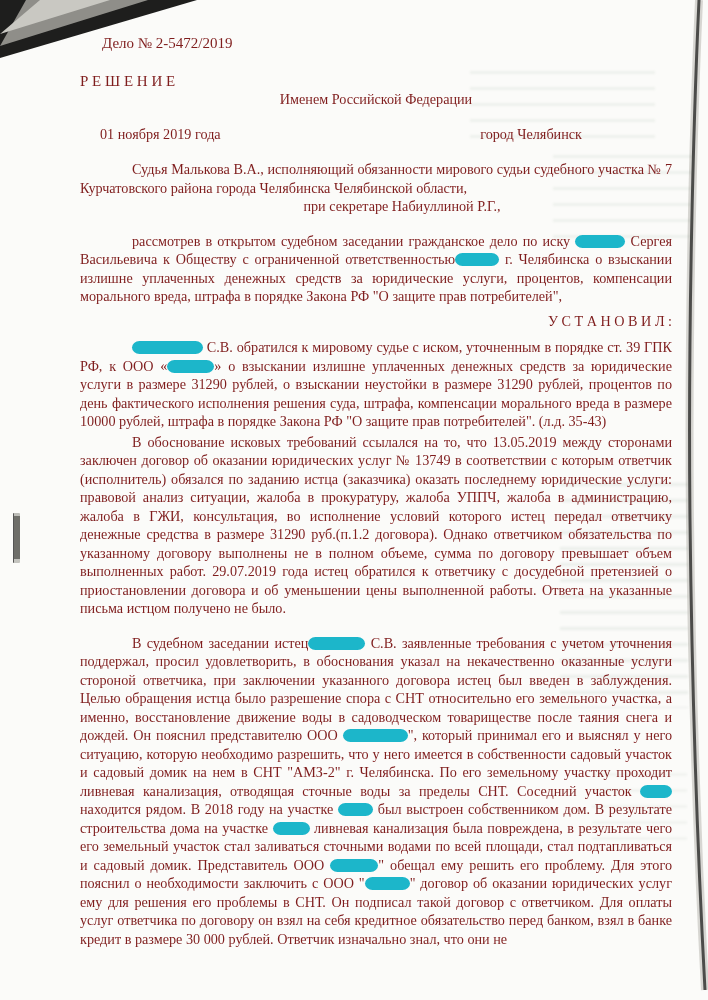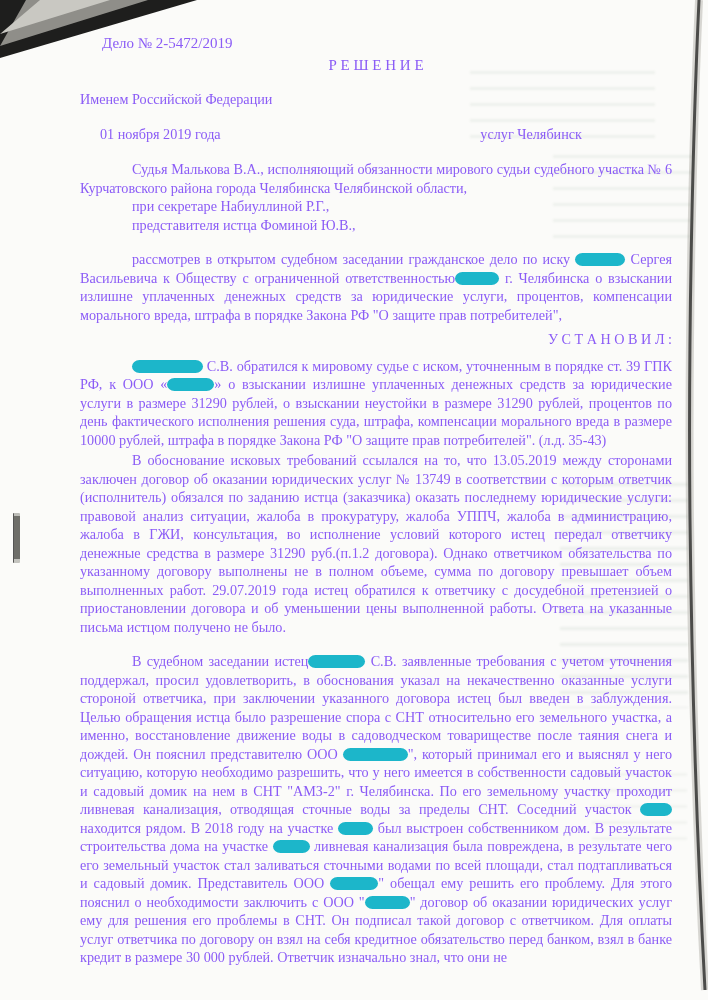--- a/index.html
+++ b/index.html
@@ -41,30 +41,30 @@
   .smudge.s1{left:470px;top:58px;width:185px;height:88px;}
   .smudge.s2{left:553px;top:142px;width:140px;height:100px;}
   .smudge.s3{left:560px;top:470px;width:128px;height:238px;opacity:.13;}
   .smudge.s4{left:592px;top:760px;width:95px;height:80px;opacity:.08;}
   
   .content{
     position:absolute;left:80px;top:34px;width:592px;
     color:#3c3c3c;font-size:14.2px;line-height:18.5px;
   }
   .case-number{padding-left:22px;font-size:15px;}
-  .title{text-align:center;margin-top:3px;font-size:15px;}
-  .subtitle{margin-top:16px;}
+  .title{margin-top:19px;font-size:15px;}
+  .subtitle{text-align:center;}
   .date-row{
     display:flex;justify-content:space-between;
     padding-left:20px;padding-right:90px;margin-top:16px;align-items:flex-end;
   }
   .docbody{margin-top:17px;text-align:justify;}
   .blk{margin:0;}
   .blk.para.indent{text-indent:52px;}
-  .blk.line{padding-left:52px;text-align:left;}
+  .blk.line{padding-left:52px;text-align:center;}
   .blk.heading{text-align:right;text-indent:0;}
   .redact{
     display:inline-block;height:13px;border-radius:8px/7px;
     background:var(--redact,#1cb6ca);
     vertical-align:-2px;
   }
   .redact.wavy{height:15px;border-radius:10px;transform:rotate(-1.6deg);vertical-align:-4px;}
 </style>
 </head>
 <body>
@@ -77,32 +77,31 @@
   <svg class="edge-svg" width="708" height="1000" aria-hidden="true">
     <path d="M699,0 C693,130 688,330 690,520 C692,700 698,860 705,990" stroke="#bfbeb8" stroke-width="8" fill="none" opacity="0.6"></path>
     <path d="M699,0 C693,130 688,330 690,520 C692,700 698,860 705,990" stroke="#343432" stroke-width="3" fill="none" opacity="0.85"></path>
   </svg>
   <div class="staple"></div>
   <div class="smudge s1"></div>
   <div class="smudge s2"></div>
   <div class="smudge s3"></div>
   <div class="smudge s4"></div>
 
-  <div class="content" style="color: #8b5cf6;">
+  <div class="content" style="color: #7f1d1d;">
     <div class="case-number">Дело № 2-5472/2019</div>
     <div class="title">Р Е Ш Е Н И Е</div>
     <div class="subtitle">Именем Российской  Федерации</div>
     <div class="date-row">
       <span>01 ноября 2019 года</span>
-      <span>услуг Челябинск</span>
+      <span>город Челябинск</span>
     </div>
     <div class="docbody">
-        <div class="blk para indent">Судья Малькова В.А., исполняющий обязанности мирового судьи судебного участка № 6 Курчатовского района города Челябинска Челябинской области,</div>
+        <div class="blk para indent">Судья Малькова В.А., исполняющий обязанности мирового судьи судебного участка № 7 Курчатовского района города Челябинска Челябинской области,</div>
         <div class="blk line">при секретаре Набиуллиной Р.Г.,</div>
-        <div class="blk line">представителя истца Фоминой Ю.В.,</div>
         <div class="blk para indent" style="margin-top: 16px;">рассмотрев в открытом судебном заседании гражданское дело по иску <span class="redact" style="width: 50px;"></span> Сергея Васильевича к Обществу с ограниченной ответственностью<span class="redact" style="width: 44px;"></span> г. Челябинска о взыскании излишне уплаченных денежных средств за юридические услуги, процентов, компенсации морального вреда, штрафа в порядке Закона РФ "О защите прав потребителей",</div>
         <div class="blk heading" style="margin-top: 6px;">У С Т А Н О В И Л :</div>
         <div class="blk para indent" style="margin-top: 8px;"><span class="redact" style="width: 71px;"></span> С.В. обратился к мировому судье с иском, уточненным в порядке ст. 39 ГПК РФ, к ООО «<span class="redact" style="width: 47px;"></span>» о взыскании излишне уплаченных денежных средств за юридические услуги в размере 31290 рублей, о взыскании неустойки в размере 31290 рублей, процентов по день фактического исполнения решения суда, штрафа, компенсации морального вреда в размере 10000 рублей, штрафа в порядке Закона РФ "О защите прав потребителей". (л.д. 35-43)</div>
         <div class="blk para indent" style="margin-top: 2px;">В обоснование исковых требований ссылался на то, что 13.05.2019 между сторонами заключен договор об оказании юридических услуг № 13749 в соответствии с которым ответчик (исполнитель) обязался по заданию истца (заказчика) оказать последнему юридические услуги: правовой анализ ситуации, жалоба в прокуратуру, жалоба УППЧ, жалоба в администрацию, жалоба в ГЖИ, консультация, во исполнение условий которого истец передал ответчику денежные средства в размере 31290 руб.(п.1.2 договора). Однако ответчиком обязательства по указанному договору выполнены не в полном объеме, сумма по договору превышает объем выполненных работ. 29.07.2019 года истец обратился к ответчику с досудебной претензией о приостановлении договора и об уменьшении цены выполненной работы. Ответа на указанные письма истцом получено не было.</div>
         <div class="blk para indent" style="margin-top: 16px;">В судебном заседании истец<span class="redact" style="width: 57px;"></span> С.В. заявленные требования с учетом уточнения поддержал, просил удовлетворить, в обоснования указал на некачественно оказанные услуги стороной ответчика, при заключении указанного договора истец был введен в заблуждения. Целью обращения истца было разрешение спора с СНТ относительно его земельного участка, а именно, восстановление движение воды в садоводческом товариществе после таяния снега и дождей. Он пояснил представителю ООО <span class="redact" style="width: 65px;"></span>", который принимал его и выяснял у него ситуацию, которую необходимо разрешить, что у него имеется в собственности садовый участок и садовый домик на нем в СНТ "АМЗ-2" г. Челябинска. По его земельному участку проходит ливневая канализация, отводящая сточные воды за пределы СНТ. Соседний участок <span class="redact" style="width: 32px;"></span> находится рядом. В 2018 году на участке <span class="redact" style="width: 35px;"></span> был выстроен собственником дом. В результате строительства дома на участке <span class="redact" style="width: 37px;"></span> ливневая канализация была повреждена, в результате чего его земельный участок стал заливаться сточными водами по всей площади, стал подтапливаться и садовый домик. Представитель ООО <span class="redact" style="width: 48px;"></span>" обещал ему решить его проблему. Для этого пояснил о необходимости заключить с ООО "<span class="redact" style="width: 45px;"></span>" договор об оказании юридических услуг ему для решения его проблемы в СНТ. Он подписал такой договор с ответчиком. Для оплаты услуг ответчика по договору он взял на себя кредитное обязательство перед банком, взял в банке кредит в размере 30 000 рублей. Ответчик изначально знал, что они не</div>
       </div>
   </div>
 
 </div>
 

